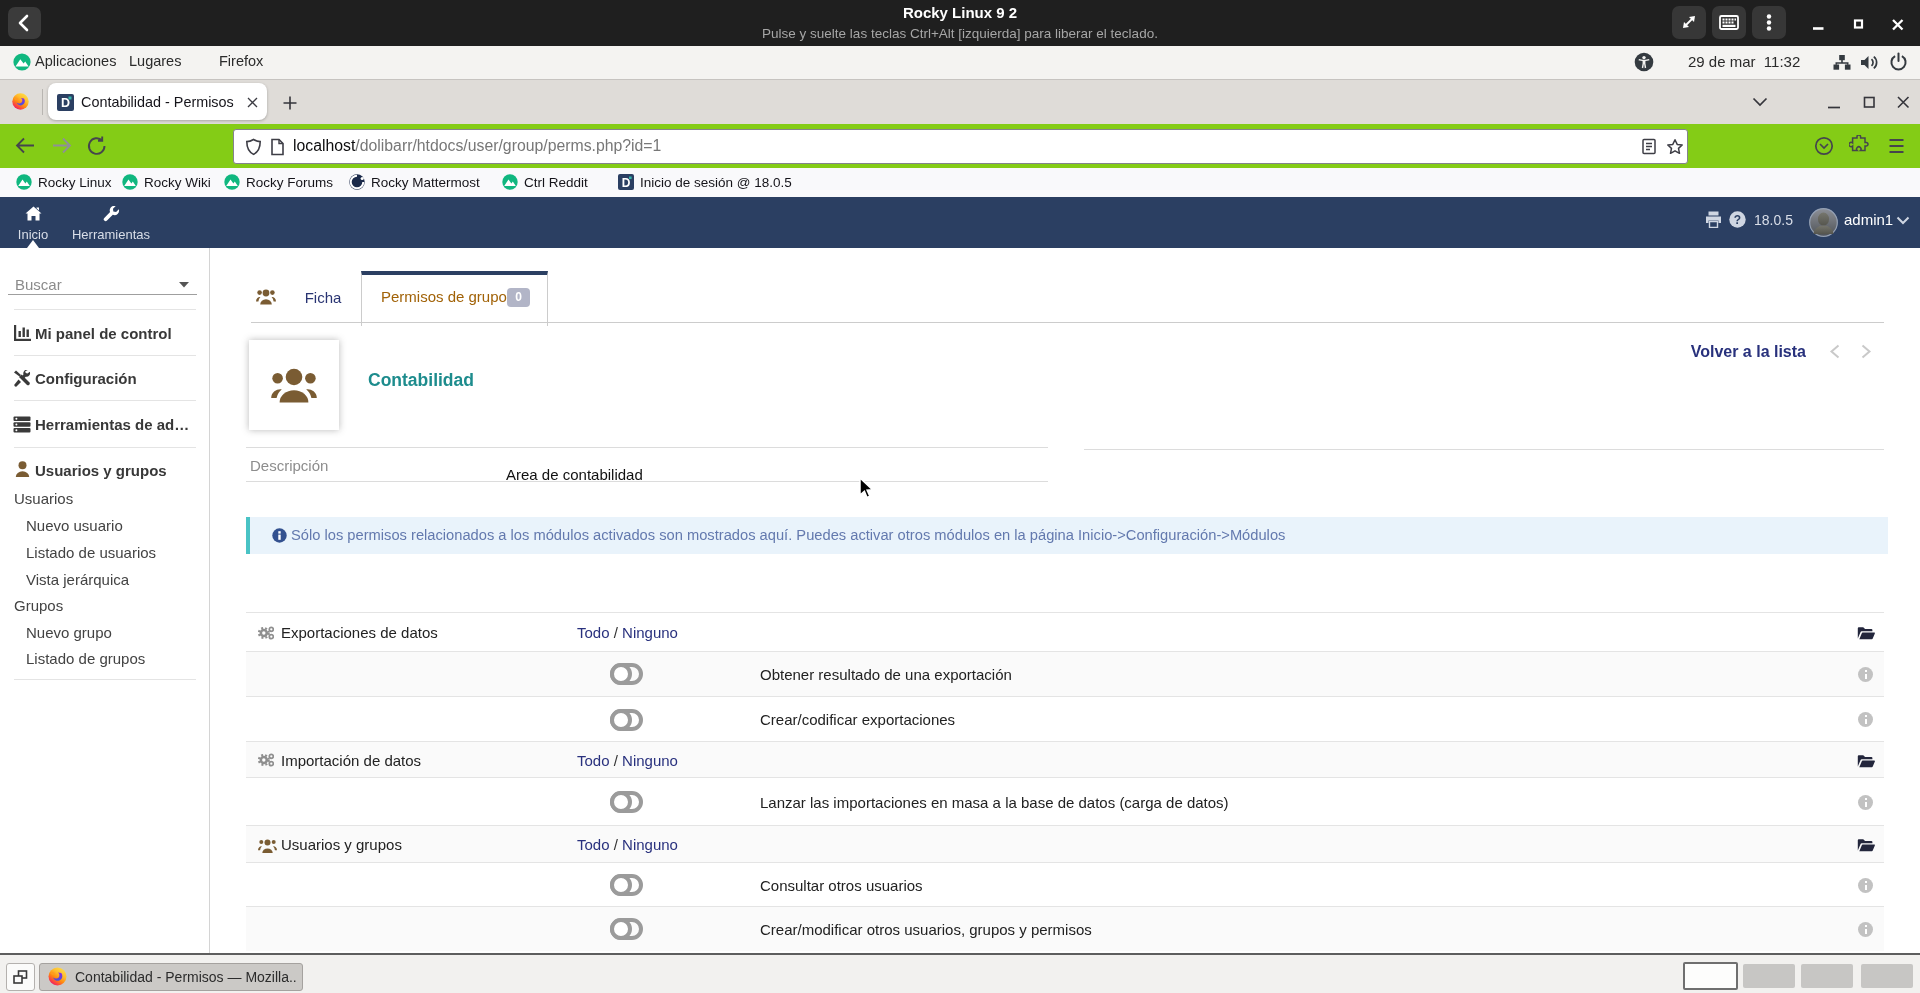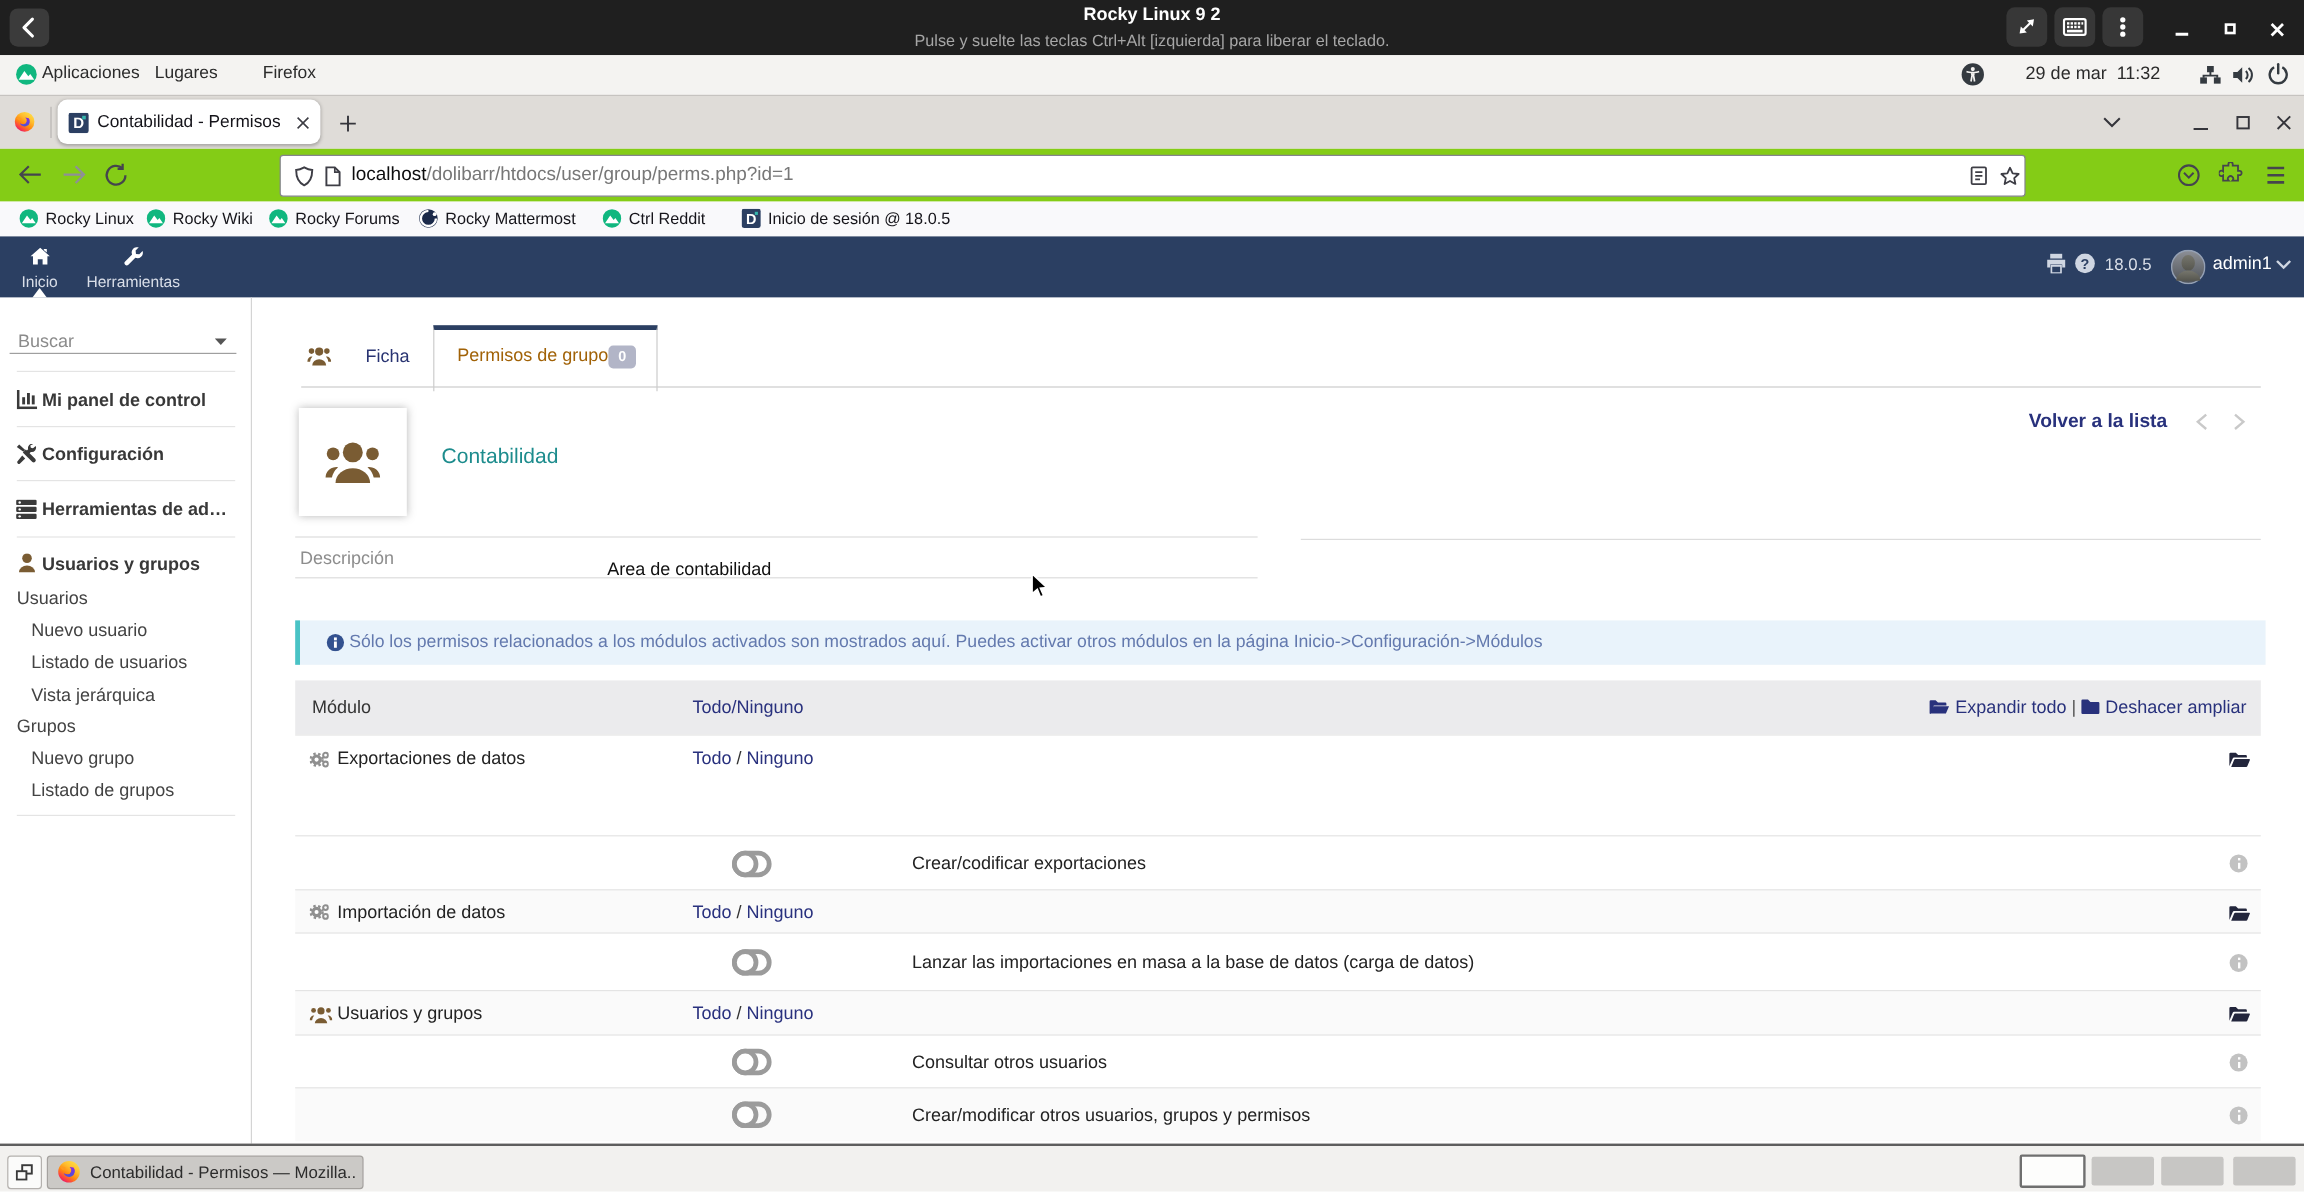--- a/index.html
+++ b/index.html
@@ -378,21 +378,21 @@
         <g fill="#7a5c33">
           <circle cx="23" cy="9" r="8.3"></circle>
           <path d="M8.6 34.5 a14.4 12.3 0 0 1 28.8 0 z"></path>
           <circle cx="6.6" cy="10.2" r="5.3"></circle>
           <path d="M0.2 30 a9.2 8.8 0 0 1 10.6 -8.7 a17 15.5 0 0 0 -5.2 8.7 z"></path>
           <circle cx="39.4" cy="10.2" r="5.3"></circle>
           <path d="M45.8 30 a9.2 8.8 0 0 0 -10.6 -8.7 a17 15.5 0 0 1 5.2 8.7 z"></path>
         </g>
       </svg>
  </div>
- <div class="abs" style="left:158px;top:122px;font-size:17.5px;font-weight:normal;color:#1d8c8d">Contabilidad</div>
+ <div class="abs" style="left:158px;top:122px;font-size:17.5px;font-weight:bold;color:#1d8c8d">Contabilidad</div>
  <div class="abs" style="left:1396px;top:95px;width:200px;text-align:right;font-size:16px;font-weight:bold;color:#28317c">Volver a la lista</div>
  <svg class="abs" style="left:1618px;top:96px" width="14" height="15">
       <path d="M10.5 1.5 L3.5 7.5 L10.5 13.5" stroke="#c9c9c9" stroke-width="2" fill="none"></path>
     </svg>
  <svg class="abs" style="left:1649px;top:96px" width="14" height="15">
       <path d="M3.5 1.5 L10.5 7.5 L3.5 13.5" stroke="#c9c9c9" stroke-width="2" fill="none"></path>
     </svg>
  <div class="abs" style="left:36px;top:199px;width:802px;border-top:1px solid #dcdcdc"></div>
  <div class="abs" style="left:40px;top:209px;font-size:15px;color:#8d8d8d">Descripción</div>
  <div class="abs" style="left:296px;top:218px;font-size:15px;color:#111">Area de contabilidad</div>
@@ -400,44 +400,38 @@
  <div class="abs" style="left:874px;top:201px;width:800px;border-top:1px solid #dcdcdc"></div>
  <div class="abs" style="left:36px;top:269px;width:1638px;height:37px;background:#e9f3fb;border-left:4px solid #49c3c5">
   <svg class="abs" style="left:22px;top:11px" width="15" height="15">
         <circle cx="7.5" cy="7.5" r="7.2" fill="#33518f"></circle>
         <rect x="6.3" y="3.2" width="2.4" height="2.4" fill="#fff"></rect>
         <rect x="6.3" y="6.6" width="2.4" height="5.2" fill="#fff"></rect>
       </svg>
   <div class="abs" style="left:41px;top:10px;font-size:14.7px;color:#6379ae">Sólo los permisos relacionados a los módulos activados son mostrados aquí. Puedes activar otros módulos en la página Inicio-&gt;Configuración-&gt;Módulos</div>
  </div>
 
- <div class="trow" style="top:319px;height:45px;background:#ebebed">
-   <div class="abs" style="left:14px;top:14px;font-size:15px;color:#333">Módulo</div>
-   <div class="abs todon navy" style="top:14px">Todo/Ninguno</div>
-   <div class="abs" style="right:12px;top:14px;font-size:15px;color:#28317c">
-     <svg style="vertical-align:-2px" width="18" height="14">
-          <path d="M1 12.5 V2.5 a1 1 0 0 1 1 -1 h4 l2 2 h6 a1 1 0 0 1 1 1 v1.5 h-10.5 l-2.5 7 z M1.8 12.5 l2.6 -6 h12.8 l-2.6 6 z" fill="#28317c"></path>
-        </svg> Expandir todo <span style="color:#555">|</span> <svg style="vertical-align:-2px" width="16" height="14">
-          <path d="M0.5 12 V2 a1 1 0 0 1 1 -1 h4.5 l2 2 h6.5 a1 1 0 0 1 1 1 v8 a1 1 0 0 1 -1 1 h-13 a1 1 0 0 1 -1 -1 z" fill="#28317c"></path>
-        </svg> Deshacer ampliar
-   </div>
- </div>
  <div class="trow" style="top:364px;height:39px;border-top:1px solid #e4e4e4">
    <svg class="cogs" width="16" height="16">
         <circle cx="5.8" cy="8" r="4.3" fill="#8f8f8f"></circle>
         <circle cx="5.8" cy="8" r="5" fill="none" stroke="#8f8f8f" stroke-width="2" stroke-dasharray="2 2.05"></circle>
         <circle cx="5.8" cy="8" r="1.7" fill="#fff"></circle>
         <circle cx="13.3" cy="4.3" r="2" fill="none" stroke="#8f8f8f" stroke-width="1.7"></circle>
         <circle cx="13.3" cy="11.7" r="2" fill="none" stroke="#8f8f8f" stroke-width="1.7"></circle>
       </svg>
    <div class="abs" style="left:35px;top:11px;font-size:15px;color:#222">Exportaciones de datos</div>
    <div class="abs todon" style="top:11px"><span class="navy">Todo</span><span style="color:#333"> / </span><span class="navy">Ninguno</span></div>
    <svg class="abs" style="right:8px;top:13px" width="19" height="14">
         <path d="M0.8 12.6 V2.2 a1 1 0 0 1 1 -1 h4.4 l1.9 1.9 h6.3 a1 1 0 0 1 1 1 v1.1 h-10.7 a1.2 1.2 0 0 0 -1.1 0.8 L0.8 12.6 z M2.3 13.2 l2.5 -6 a1 1 0 0 1 0.9 -0.6 h11.6 a0.6 0.6 0 0 1 0.55 0.85 l-2.1 5.15 a1 1 0 0 1 -0.9 0.6 z" fill="#23263c"></path>
       </svg>
+ </div>
+ <div class="trow" style="top:403px;height:45px;background:#fafafa;border-top:1px solid #e4e4e4">
+   <div class="toggle" style="top:11px"></div>
+   <div class="permtext" style="top:14px">Obtener resultado de una exportación</div>
+   <div class="infoc" style="top:15px"></div>
  </div>
  <div class="trow" style="top:448px;height:45px;border-top:1px solid #e4e4e4">
    <div class="toggle" style="top:12px"></div>
    <div class="permtext" style="top:14px">Crear/codificar exportaciones</div>
    <div class="infoc" style="top:15px"></div>
  </div>
  <div class="trow" style="top:493px;height:36px;background:#fafafa;border-top:1px solid #e4e4e4">
    <svg class="cogs" width="16" height="16">
         <circle cx="5.8" cy="8" r="4.3" fill="#8f8f8f"></circle>
         <circle cx="5.8" cy="8" r="5" fill="none" stroke="#8f8f8f" stroke-width="2" stroke-dasharray="2 2.05"></circle>

